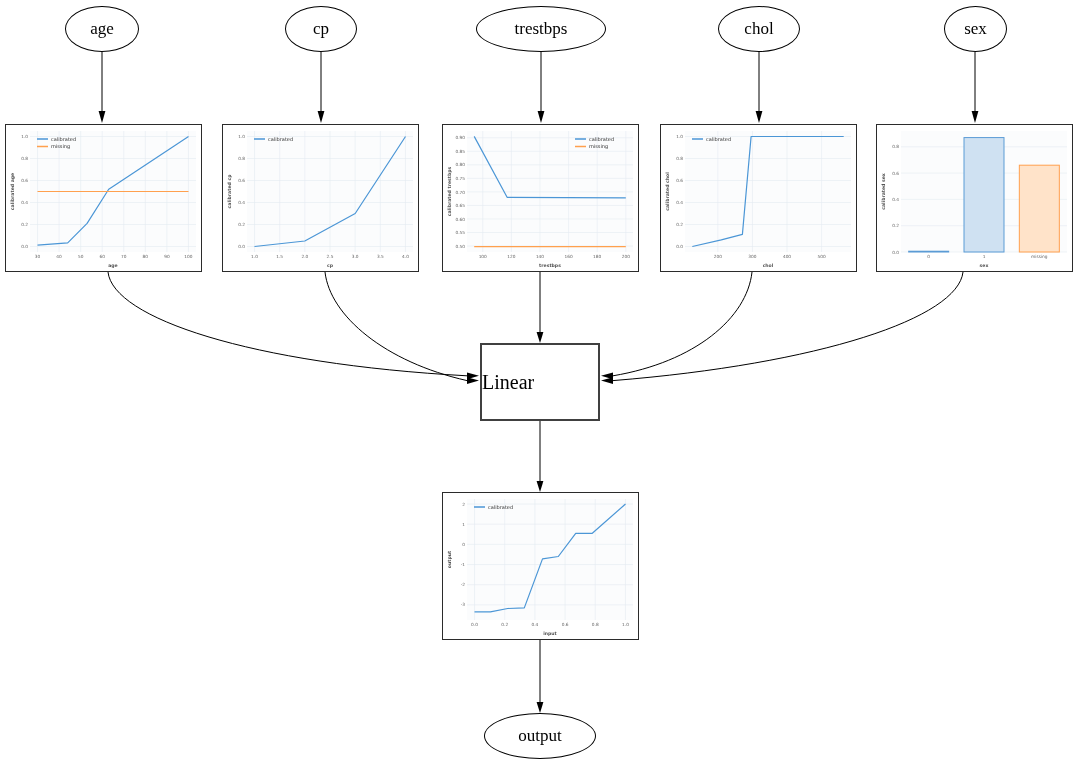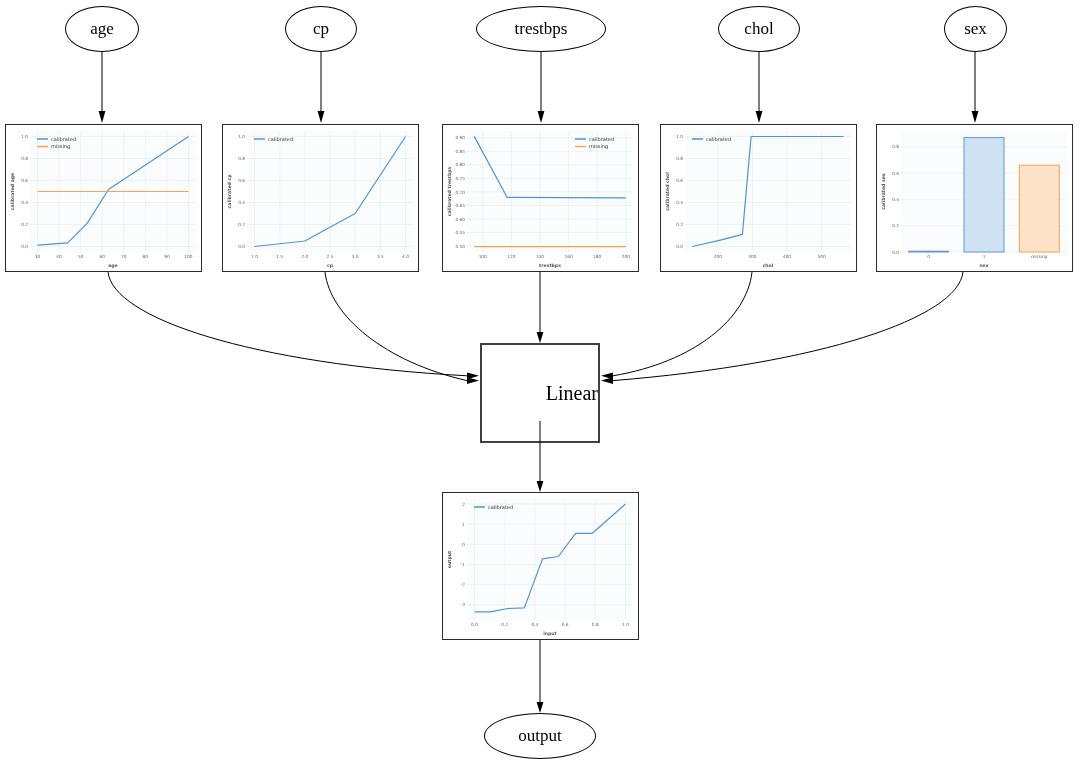--- a/index.html
+++ b/index.html
@@ -11,23 +11,23 @@
     position:absolute;border:1px solid #000;border-radius:50%;
     display:flex;align-items:center;justify-content:center;
     font-size:17px;color:#000;background:#fff;box-sizing:border-box;
   }
   .panel{
     position:absolute;width:197px;height:148px;border:1px solid #2b2b2b;
     background:#ffffff;box-sizing:border-box;
   }
   .panel svg{display:block;}
   #linear-box{
-    position:absolute;left:480px;top:343px;width:120px;height:100px;
+    position:absolute;left:480px;top:343px;width:120px;height:78px;
     border:2px solid #404040;background:#fff;box-sizing:border-box;
-    display:flex;align-items:center;justify-content:flex-end;
+    display:flex;align-items:center;justify-content:flex-start;
     font-size:20px;color:#000;
   }
   #edges{position:absolute;left:0;top:0;pointer-events:none;}
 </style>
 </head>
 <body>
 
 <div id="canvas">
 
   <div class="node-ellipse" style="left:65px;top:6px;width:74px;height:46px;">

